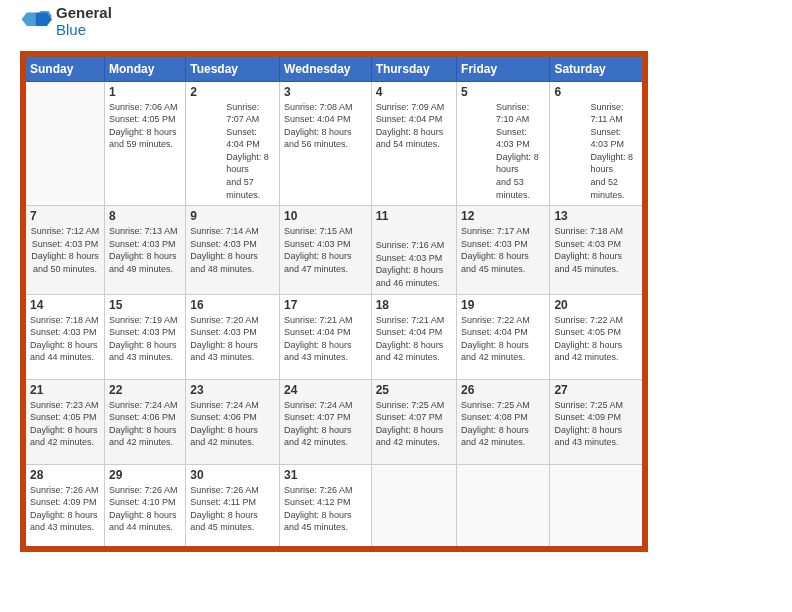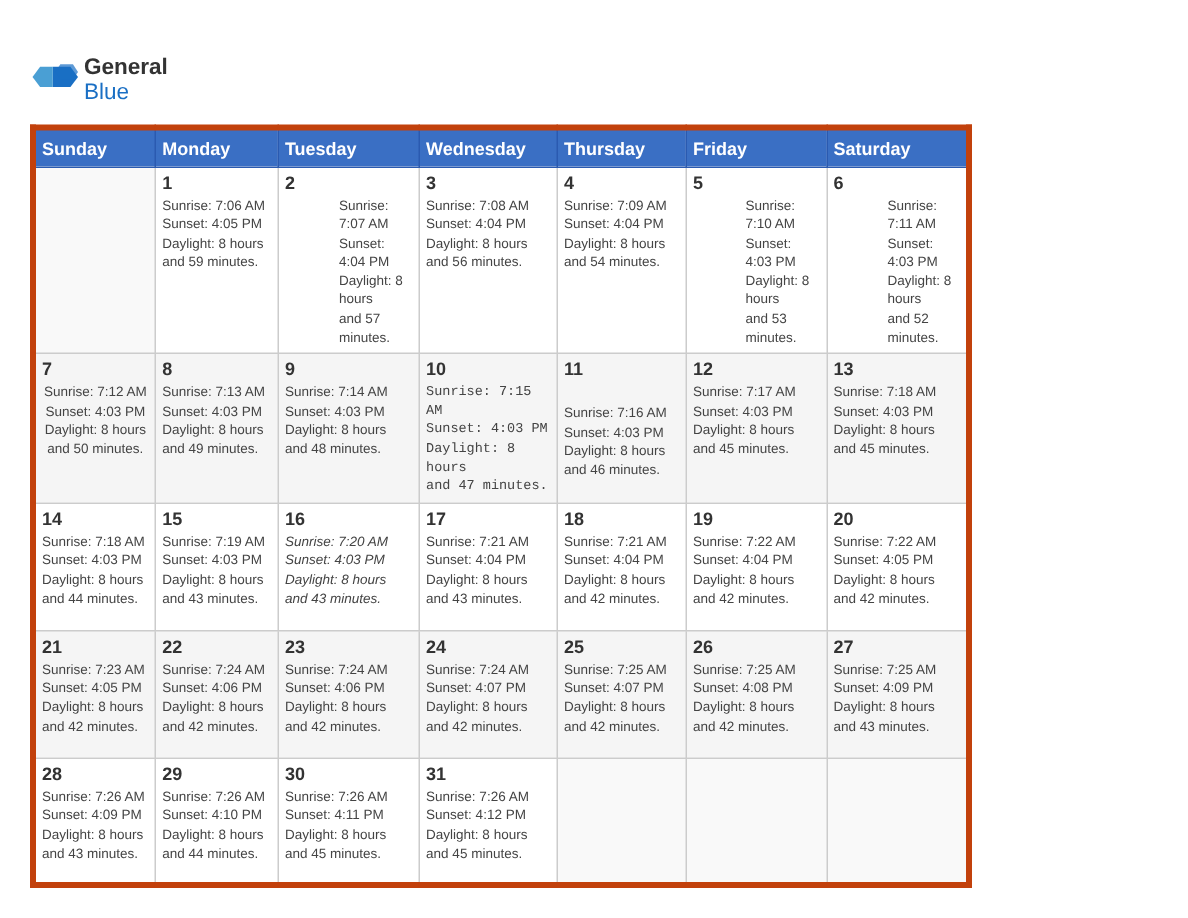--- a/index.html
+++ b/index.html
@@ -6,21 +6,21 @@
     body {
       width: 792px;
       height: 612px;
       font-family: Arial, sans-serif;
       background: #fff;
       overflow: hidden;
     }
     .page {
       width: 668px;
       height: 612px;
-      padding: 36px 20px 10px 20px;
+      padding: 4px 20px 10px 20px;
       border-radius: 25px;
     }
     .header {
       display: flex;
       justify-content: space-between;
       align-items: flex-start;
       margin-bottom: 12px;
     }
     .logo {
       display: flex;
@@ -41,21 +41,21 @@
       line-height: 1.1;
     }
     .location {
       font-size: 14px;
       color: #555;
       margin-top: 2px;
     }
     .calendar {
       width: 100%;
       border-collapse: collapse;
-      border: 4px solid #c2410c;
+      border: 6px solid #c2410c;
     }
     .calendar th {
       background-color: #3a6fc4;
       color: white;
       font-size: 12px;
       font-weight: bold;
       padding: 5px 4px;
       text-align: left;
       border: 1px solid #2a5ab0;
     }
@@ -186,21 +186,21 @@
           </td>
           <td>
             <span class="day-num">9</span>
             <div class="day-info" style="white-space: pre-line;">Sunrise: 7:14 AM
 Sunset: 4:03 PM
 Daylight: 8 hours
 and 48 minutes.</div>
           </td>
           <td>
             <span class="day-num">10</span>
-            <div class="day-info" style="white-space: pre-line; font-family: Liberation Mono, monospace;">Sunrise: 7:15 AM
+            <div class="day-info" style="white-space: pre-line;">Sunrise: 7:15 AM
 Sunset: 4:03 PM
 Daylight: 8 hours
 and 47 minutes.</div>
           </td>
           <td>
             <span class="day-num">11</span>
             <div class="day-info" style="white-space: pre-line; margin-top: 16px;">Sunrise: 7:16 AM
 Sunset: 4:03 PM
 Daylight: 8 hours
 and 46 minutes.</div>
@@ -230,21 +230,21 @@
           </td>
           <td>
             <span class="day-num">15</span>
             <div class="day-info" style="white-space: pre-line;">Sunrise: 7:19 AM
 Sunset: 4:03 PM
 Daylight: 8 hours
 and 43 minutes.</div>
           </td>
           <td>
             <span class="day-num">16</span>
-            <div class="day-info" style="white-space: pre-line; font-style: italic;">Sunrise: 7:20 AM
+            <div class="day-info" style="white-space: pre-line;">Sunrise: 7:20 AM
 Sunset: 4:03 PM
 Daylight: 8 hours
 and 43 minutes.</div>
           </td>
           <td>
             <span class="day-num">17</span>
             <div class="day-info" style="white-space: pre-line;">Sunrise: 7:21 AM
 Sunset: 4:04 PM
 Daylight: 8 hours
 and 43 minutes.</div>

